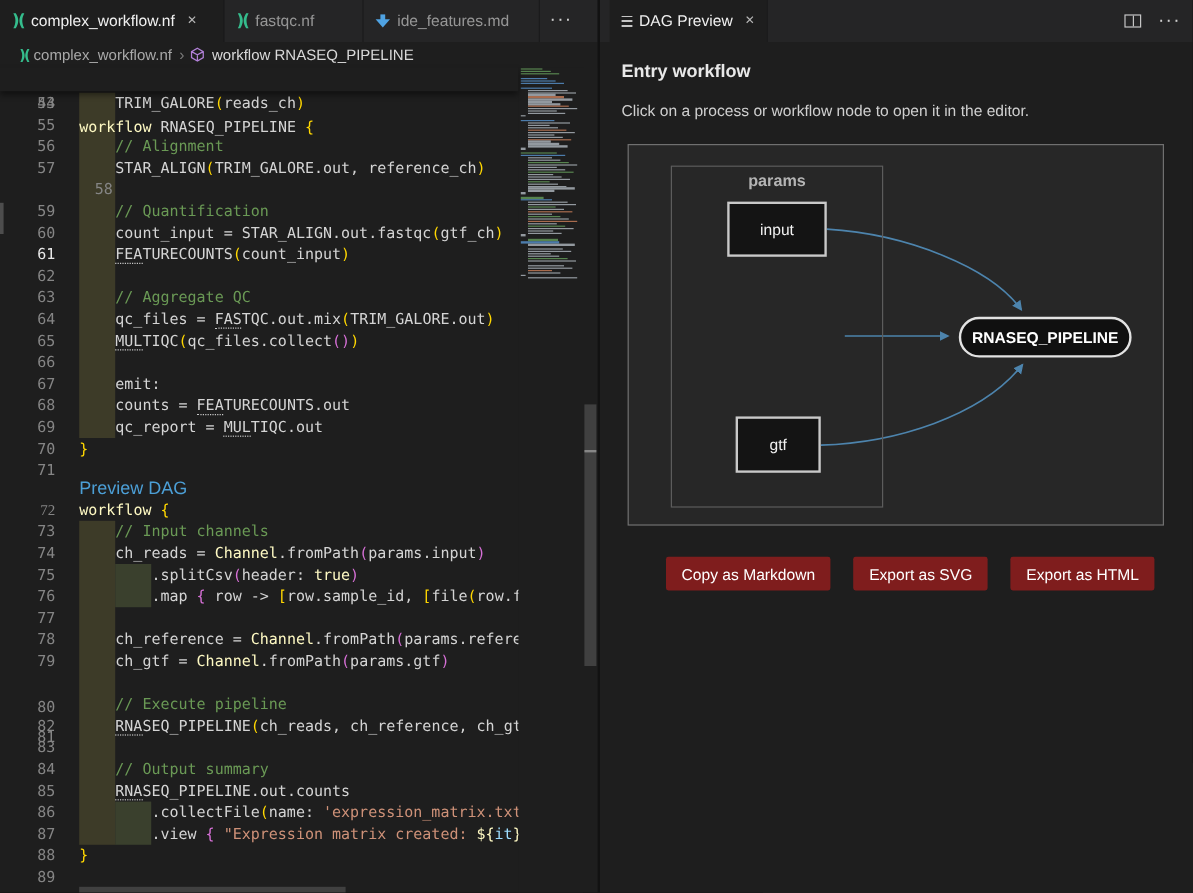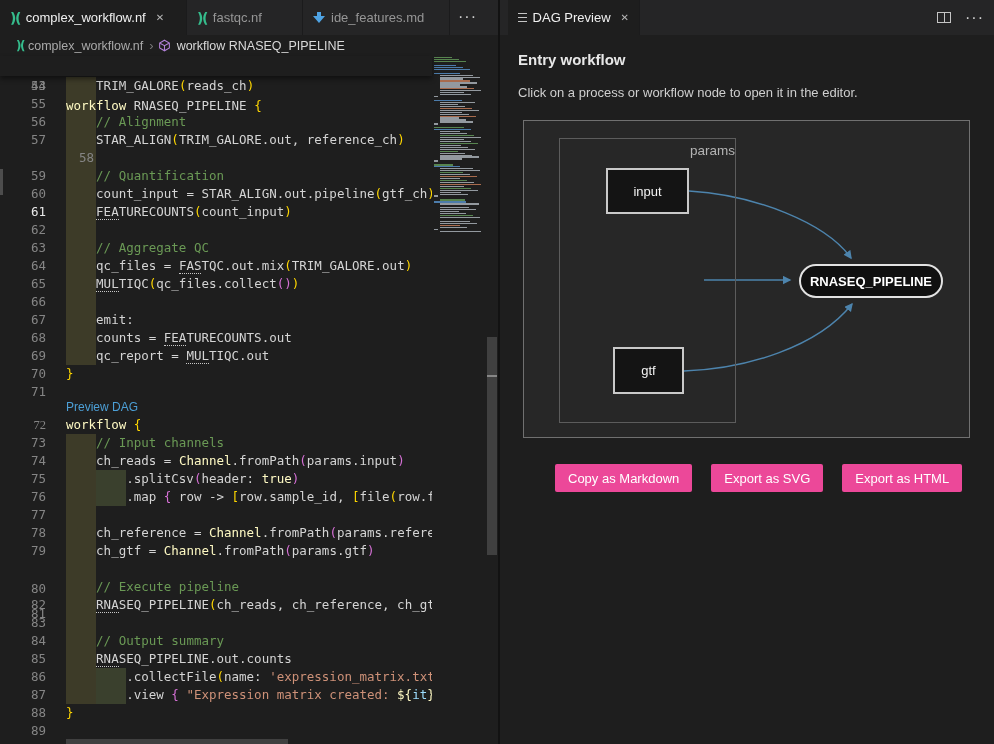--- a/index.html
+++ b/index.html
@@ -49,51 +49,51 @@
   .iband { position:absolute; width:30px; z-index:0; }
   .iband.l1 { background:#3d3b28; }
   .iband.l2 { background:#3a402d; }
   .code-line { position:absolute; height:18px; line-height:18px; white-space:pre; z-index:1; }
   .gnum-line { position:absolute; left:0; width:46px; height:18px; line-height:18px;
         text-align:right; color:#858585; z-index:1; }
   .gnum-line.current { color:#e8e8e8; }
   .tk-d{color:#d4d4d4}.tk-k{color:#fef9c3}.tk-c{color:#6a9955}.tk-s{color:#ce9178}
   .tk-y{color:#ffd700}.tk-p{color:#d670d6}.tk-lb{color:#9cdcfe}
   .hint3 { border-bottom:1.5px dotted #c8c8c8; }
-  .codelens { position:absolute; left:66px; height:14px; line-height:13px; font-size:12px;
+  .codelens { position:absolute; left:66px; height:14px; line-height:13px; font-size:15px;
         font-family:"Liberation Sans",sans-serif; color:#4c9fd6; cursor:pointer; z-index:1; }
   
   #minimap { position:absolute; left:432px; top:56px; width:54px; height:688px; background:#1e1e1e; }
   .mm-row { position:absolute; height:1.3px; opacity:.95; }
   #vscrollbar { position:absolute; left:487px; top:35px; width:10px; height:709px; }
   #vscroll-slider { position:absolute; left:0; top:302px; width:10px; height:218px; background:rgba(121,121,121,.38); }
   #vscroll-mark { position:absolute; left:0; top:340px; width:10px; height:2px; background:rgba(220,220,220,.45); }
   #hscrollbar { position:absolute; left:66px; top:739px; width:222px; height:5px; background:rgba(121,121,121,.38); }
   #left-deco { position:absolute; left:0; top:169px; width:3px; height:26px; background:#4d4d4d; }
   #group-divider { position:absolute; left:498px; top:0; width:2px; height:744px; background:#121212; }
   
   #panel { position:absolute; left:500px; top:35px; width:494px; height:709px; background:#1e1e1e; }
   #panel-heading { position:absolute; left:18px; top:16px; font-size:15px; font-weight:bold; color:#e8e8e8; }
   #panel-subtitle { position:absolute; left:18px; top:50px; font-size:13px; color:#cfcfcf; }
   #dag-box { position:absolute; left:23px; top:85px; width:447px; height:318px;
         background:#272727; border:1px solid #707070; }
   #params-group { position:absolute; left:35px; top:17px; width:177px; height:285px; border:1px solid #5c5c5c; }
-  #params-label { position:absolute; left:0; top:4px; width:100%; text-align:right;
-        font-size:13.5px; font-weight:normal; color:#b4b4b4; }
+  #params-label { position:absolute; left:0; top:4px; width:100%; text-align:center;
+        font-size:13.5px; font-weight:bold; color:#b4b4b4; }
   .dag-node { position:absolute; background:#141414; border:2px solid #c9c9c9;
         display:flex; align-items:center; justify-content:center; font-size:13px; color:#f2f2f2; cursor:pointer; }
   #node-input { left:82px; top:47px; width:83px; height:46px; }
   #node-reference { left:68px; top:137px; width:112px; height:45px; }
   #node-gtf { left:89px; top:226px; width:71px; height:47px; }
   #node-target { position:absolute; left:275px; top:143px; width:144px; height:34px; background:#101010;
         border:2.5px solid #e2e2e2; border-radius:18px; display:flex; align-items:center; justify-content:center;
         font-size:13px; font-weight:bold; color:#ffffff; cursor:pointer; }
   #edges { position:absolute; left:0; top:0; }
   #dag-buttons { position:absolute; left:55px; top:429px; display:flex; gap:19px; }
-  .dag-btn { height:28px; padding:0 13px; background:#ec4899; border:none; border-radius:2px;
+  .dag-btn { height:28px; padding:0 13px; background:#7f1d1d; border:none; border-radius:2px;
         color:#ffffff; font-size:13px; font-family:"Liberation Sans",sans-serif; cursor:pointer; }
 </style>
 </head>
 <body>
 
 <div id="app">
 
   <div id="tabbar-left" class="tabbar">
     <div class="tab active" style="left:0;width:187px">
       <span class="nf-icon">)(</span>
@@ -138,21 +138,21 @@
         <div class="code-line" style="top: 18px; left: 66px;"></div>
         <div class="gnum-line" style="top: 36px;">56</div>
         <div class="code-line" style="top: 36px; left: 96.08px;"><span class="tk-c">// Alignment</span></div>
         <div class="gnum-line" style="top: 54px;">57</div>
         <div class="code-line" style="top: 54px; left: 96.08px;"><span class="tk-d">STAR_ALIGN</span><span class="tk-y">(</span><span class="tk-d">TRIM_GALORE.out, reference_ch</span><span class="tk-y">)</span></div>
         <div class="gnum-line" style="top: 72px; margin-left: 48px;">58</div>
         <div class="code-line" style="top: 72px; left: 66px;"></div>
         <div class="gnum-line" style="top: 90px;">59</div>
         <div class="code-line" style="top: 90px; left: 96.08px;"><span class="tk-c">// Quantification</span></div>
         <div class="gnum-line" style="top: 108px;">60</div>
-        <div class="code-line" style="top: 108px; left: 96.08px;"><span class="tk-d">count_input = STAR_ALIGN.out.pipeline</span><span class="tk-y">(</span><span class="tk-d">gtf_ch</span><span class="tk-y">)</span></div>
+        <div class="code-line" style="top: 108px; left: 96.08px;"><span class="tk-d">count_input = STAR_ALIGN.out.fastqc</span><span class="tk-y">(</span><span class="tk-d">gtf_ch</span><span class="tk-y">)</span></div>
         <div class="gnum-line current" style="top: 126px;">61</div>
         <div class="code-line" style="top: 126px; left: 96.08px;"><span class="tk-d"><span class="hint3">FEA</span>TURECOUNTS</span><span class="tk-y">(</span><span class="tk-d">count_input</span><span class="tk-y">)</span></div>
         <div class="gnum-line" style="top: 144px;">62</div>
         <div class="code-line" style="top: 144px; left: 66px;"></div>
         <div class="gnum-line" style="top: 162px;">63</div>
         <div class="code-line" style="top: 162px; left: 96.08px;"><span class="tk-c">// Aggregate QC</span></div>
         <div class="gnum-line" style="top: 180px;">64</div>
         <div class="code-line" style="top: 180px; left: 96.08px;"><span class="tk-d">qc_files = </span><span class="tk-d"><span class="hint3">FAS</span>TQC</span><span class="tk-d">.out.mix</span><span class="tk-y">(</span><span class="tk-d">TRIM_GALORE.out</span><span class="tk-y">)</span></div>
         <div class="gnum-line" style="top: 198px;">65</div>
         <div class="code-line" style="top: 198px; left: 96.08px;"><span class="tk-d"><span class="hint3">MUL</span>TIQC</span><span class="tk-y">(</span><span class="tk-d">qc_files.collect</span><span class="tk-p">()</span><span class="tk-y">)</span></div>

